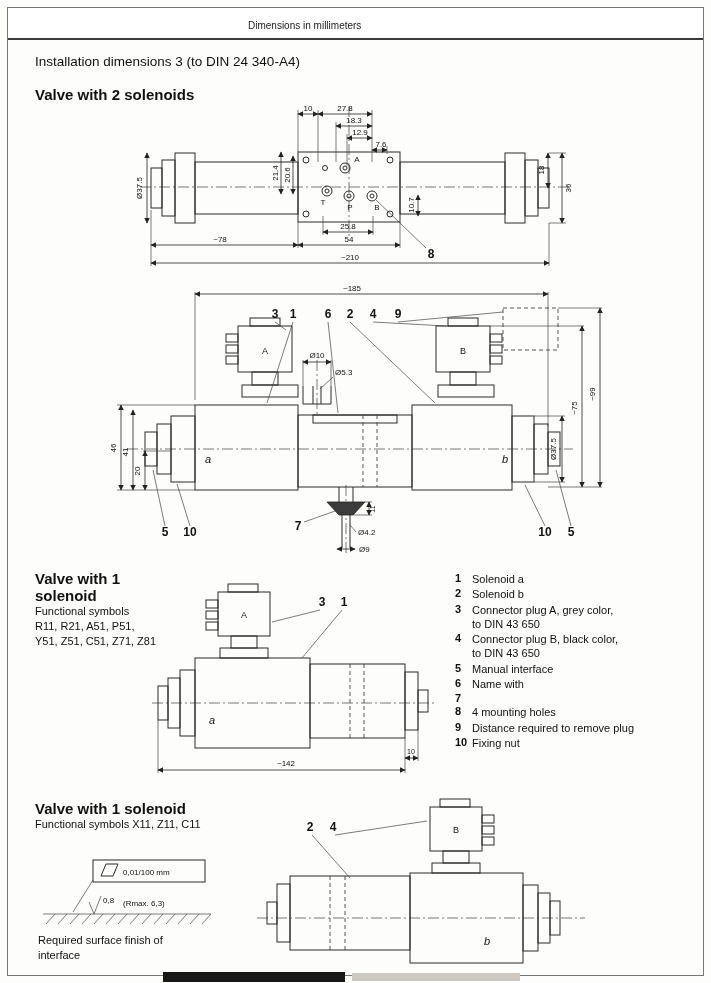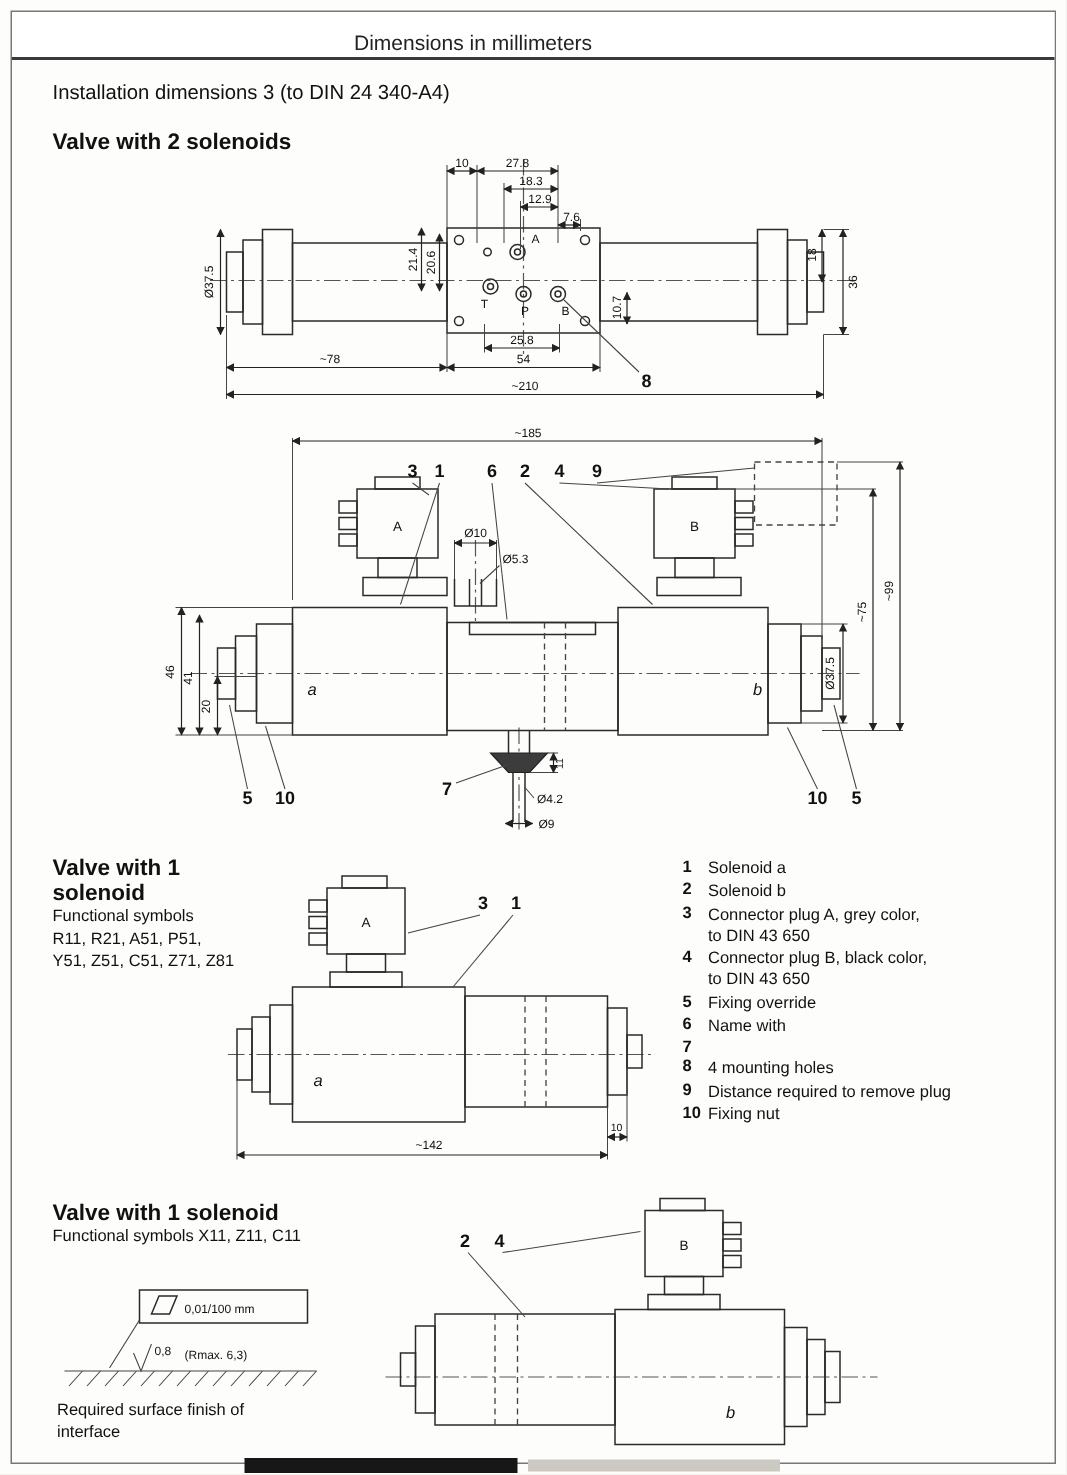--- a/index.html
+++ b/index.html
@@ -1,21 +1,21 @@
 <!DOCTYPE html>
 <html><head>
 <meta charset="utf-8">
 <style>
   html,body{margin:0;padding:0;background:#e9e7e1;font-family:"Liberation Sans",sans-serif;}
   .page{position:relative;width:711px;height:983px;background:#fdfdfb;margin:0 auto;overflow:hidden;}
   .frame{position:absolute;left:7px;top:7px;right:7px;bottom:7px;border:1px solid #777;}
   .abs{position:absolute;}
   .hdr{position:absolute;left:8px;top:8px;right:8px;height:30px;border-bottom:2px solid #3a3a3a;background:#fff;}
   .hdr .title{position:absolute;left:22px;top:5px;font-size:17px;font-weight:bold;color:#111;}
-  .hdr .sub{position:absolute;left:228px;top:12px;font-size:14px;color:#222;}
+  .hdr .sub{position:absolute;left:240px;top:12px;font-size:10px;color:#222;}
   .section-title{position:absolute;left:35px;top:54px;font-size:13.5px;font-weight:normal;color:#111;}
   .bold-label{font-size:15px;font-weight:bold;color:#111;}
   .txt{font-size:11px;color:#111;line-height:1.36;}
   .pre{white-space:pre-line;}
   .legend{position:absolute;left:455px;top:572px;width:225px;}
   .li{display:flex;margin-bottom:1px;}
   .li .n{font-weight:bold;font-size:11px;width:17px;flex:none;color:#111;}
   .li .t{font-size:11px;color:#111;white-space:pre-line;line-height:1.3;}
   svg{overflow:visible;}
   svg .ol rect, svg .ol path, svg .ol line, svg .ol circle, svg .ol polygon{stroke:#2a2a2a;stroke-width:1;fill:none;}
@@ -343,21 +343,21 @@
         <span class="t">Connector plug A, grey color,
 to DIN 43 650</span>
       </div>
     <div class="li">
         <span class="n">4</span>
         <span class="t">Connector plug B, black color,
 to DIN 43 650</span>
       </div>
     <div class="li">
         <span class="n">5</span>
-        <span class="t">Fixing override</span>
+        <span class="t">Manual interface</span>
       </div>
     <div class="li">
         <span class="n">6</span>
         <span class="t">Name with</span>
       </div>
     <div class="li">
         <span class="n">7</span>
       </div>
     <div class="li">
         <span class="n">8</span>

